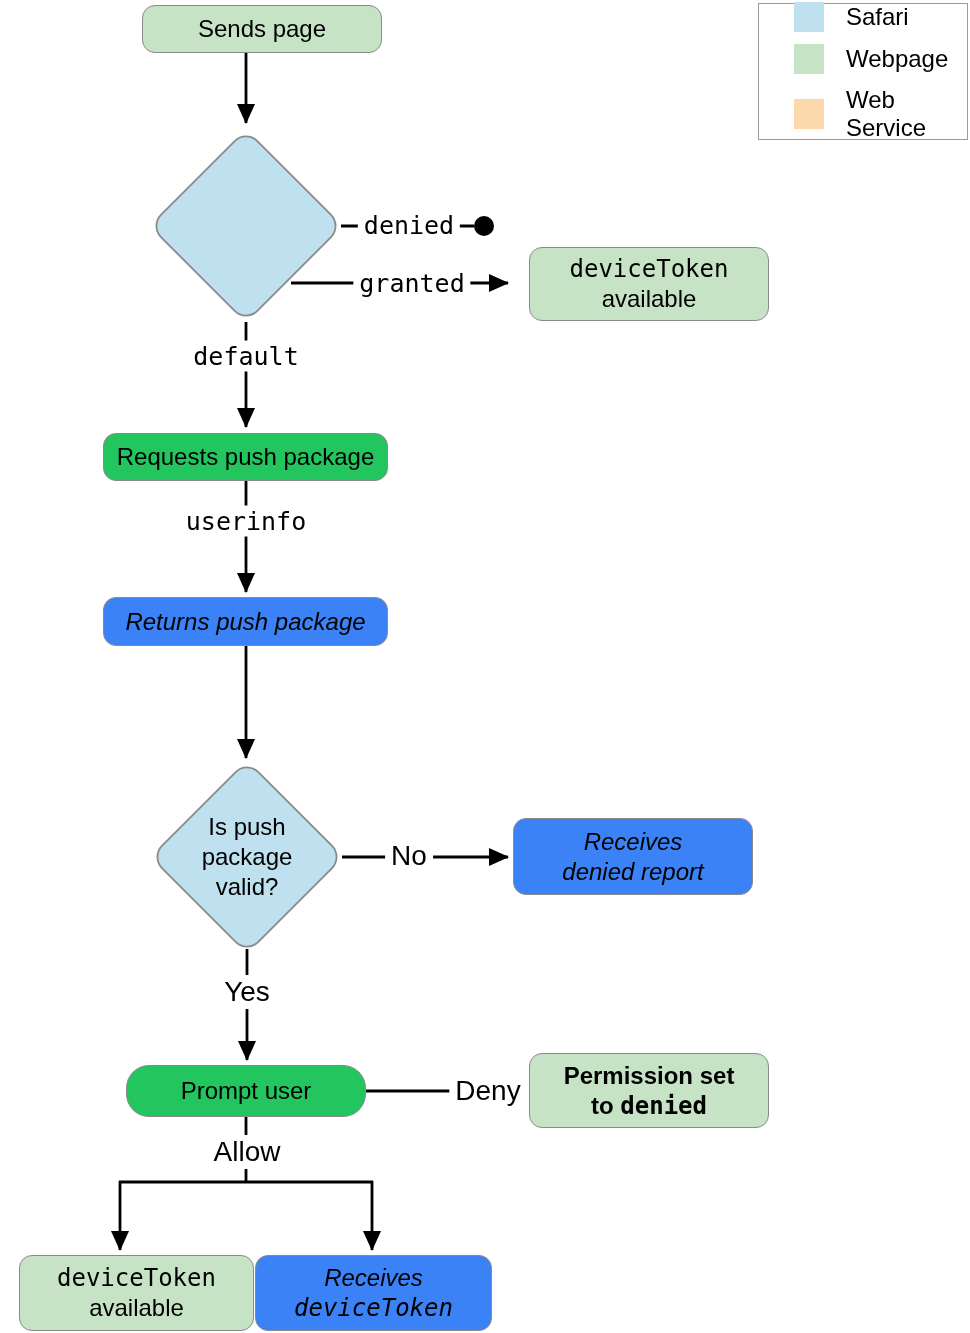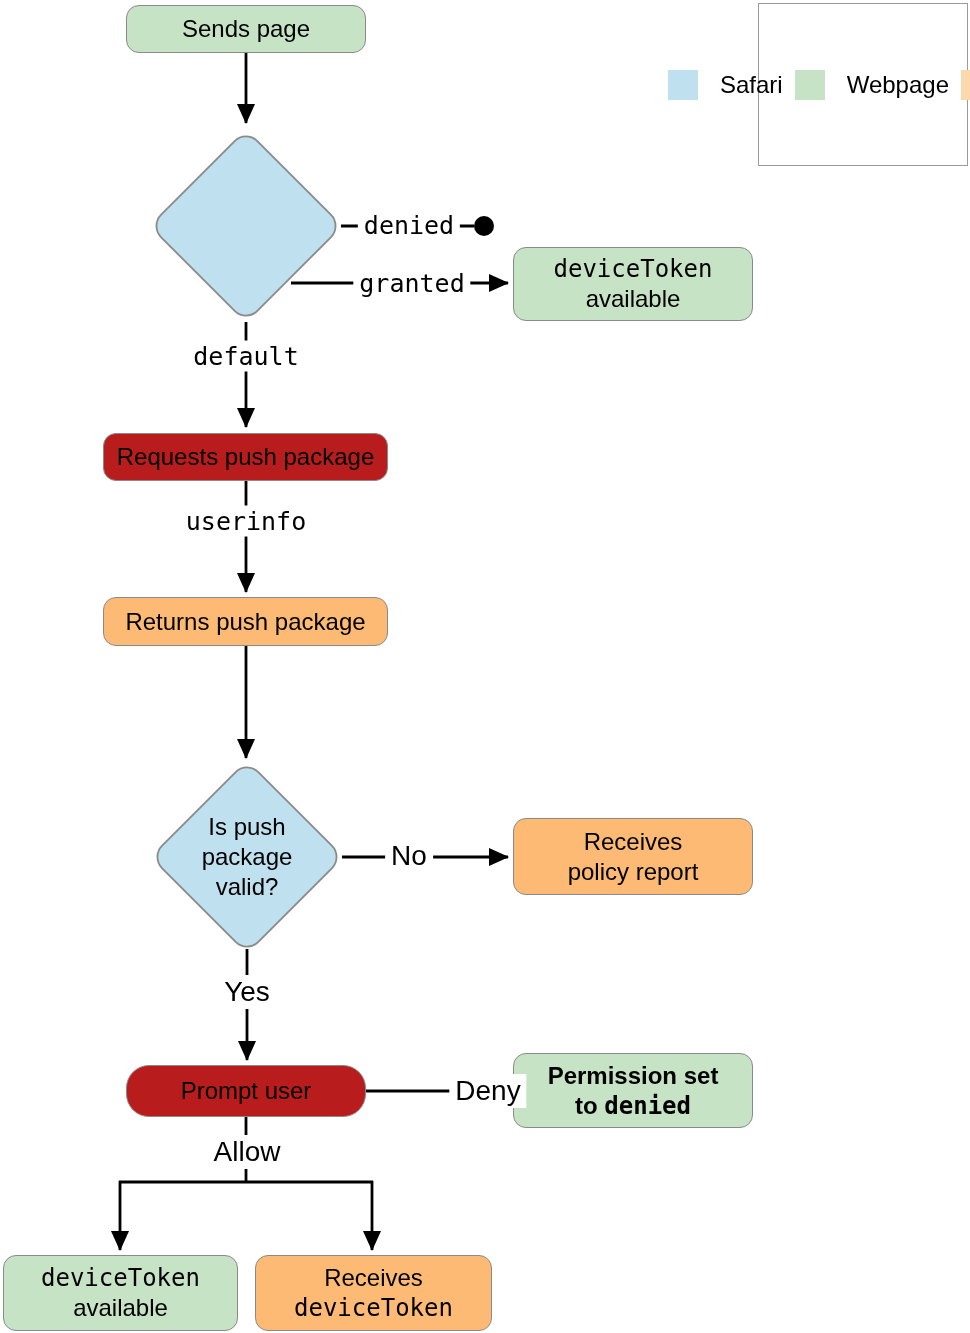--- a/index.html
+++ b/index.html
@@ -23,49 +23,49 @@
     border: 1.6px solid #8a8a8a;
     border-radius: 13px;
     display: flex;
     flex-direction: column;
     align-items: center;
     justify-content: center;
     text-align: center;
     font-size: 24px;
     line-height: 30px;
   }
-  .blue   { background: #b91c1c; }
-  .green  { background: #c6e3c6; }
-  .orange { background: #fdba74; }
+  .blue   { background: #22c55e; }
+  .green  { background: #c6e3c6; margin-left: 16px; }
+  .orange { background: #3b82f6; font-style: italic; }
   .mono { font-family: "DejaVu Sans Mono", monospace; }
   .diamond-text {
     position: absolute;
     text-align: center;
     font-size: 24px;
     line-height: 30px;
   }
   .diamond-text span { display: block; }
   .edge-label {
     position: absolute;
     transform: translate(-50%, -50%);
     background: #ffffff;
     padding: 1px 6px;
     font-size: 28px;
     white-space: nowrap;
   }
   .edge-label.mono { font-size: 25px; }
   .legend {
     position: absolute;
     left: 758px; top: 3px;
-    width: 210px; height: 163px;
+    width: 210px; height: 137px;
     box-sizing: border-box;
     border: 1.6px solid #9b9b9b;
     background: #fff;
     display: flex;
-    flex-direction: row;
+    flex-direction: column;
     justify-content: center;
     gap: 12px;
     padding-left: 35px;
   }
   .legend-row { display: flex; align-items: center; }
   .legend-swatch { width: 30px; height: 30px; flex: 0 0 30px; }
   .legend-label { margin-left: 22px; font-size: 24px; }
 </style>
 </head>
 <body>
@@ -119,21 +119,21 @@
   </div>
 
   <div class="diamond-text" style="left:147px; top:812px; width:200px;">
     <span>Is push</span>
     <span>package</span>
     <span>valid?</span>
   </div>
 
   <div class="node orange" style="left:513px; top:818px; width:240px; height:77px;">
     <span>Receives</span>
-    <span>policy report</span>
+    <span>denied report</span>
   </div>
 
   <div class="node blue" style="left:126px; top:1065px; width:240px; height:52px;border-radius:23px;">
     <span>Prompt user</span>
   </div>
 
   <div class="node green" style="left:513px; top:1053px; width:240px; height:75px;font-weight:bold;">
     <span>Permission set</span>
     <span><span>to&nbsp;</span><span class="mono">denied</span></span>
   </div>

